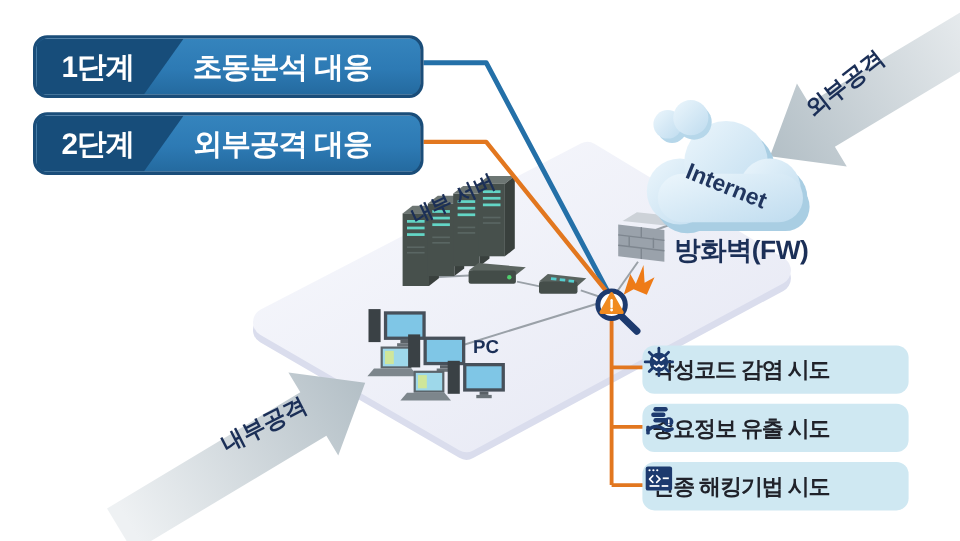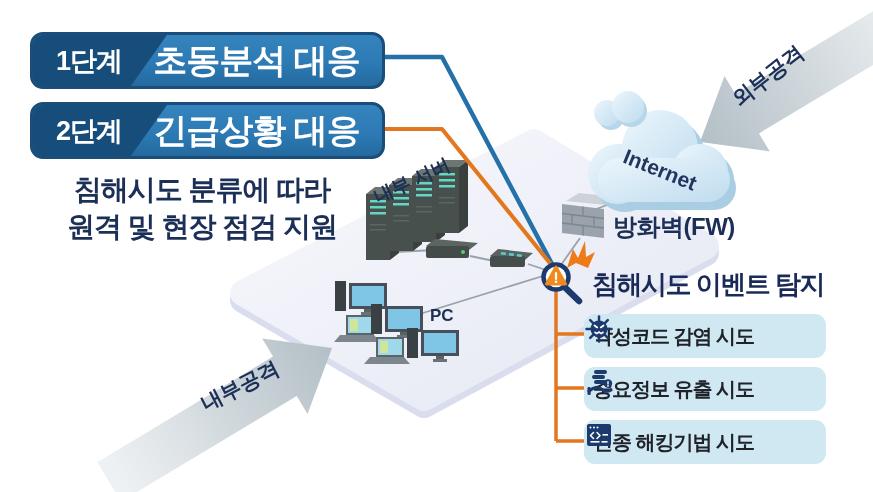--- a/index.html
+++ b/index.html
@@ -21,21 +21,21 @@
     position:absolute; left:0; top:0; bottom:0; width:134px;
     background:#174d7a;
     clip-path:polygon(0 0,100% 0,73% 100%,0 100%);
   }
   .banner .stage-txt {
     position:relative; width:112px; text-align:center;
     color:#ffffff; font-size:27px; font-weight:800; letter-spacing:-1px;
   }
   .banner .label-txt {
     position:relative; flex:1; text-align:center; padding-right:14px;
-    color:#ffffff; font-size:34px; font-weight:800; letter-spacing:-1px;
+    color:#ffffff; font-size:27px; font-weight:800; letter-spacing:-1px;
   }
   #banner-1 { top:32px; }
   #banner-2 { top:102px; }
 
   
   .desc {
     position:absolute; left:28px; top:171px; width:348px; text-align:center;
     color:#1b2f57; font-size:28px; font-weight:800; line-height:37px;
     letter-spacing:-1px;
   }
@@ -251,36 +251,31 @@
   </svg>
 
   <div class="banner" id="banner-1">
     <div class="dark"></div>
     <div class="stage-txt">1단계</div>
     <div class="label-txt">초동분석 대응</div>
   </div>
   <div class="banner" id="banner-2">
     <div class="dark"></div>
     <div class="stage-txt">2단계</div>
-    <div class="label-txt">긴급상황 대응</div>
-  </div>
-
-  <div class="desc">
-    <div>침해시도 분류에 따라</div>
-    <div>원격 및 현장 점검 지원</div>
-  </div>
+    <div class="label-txt">외부공격 대응</div>
+  </div>
+
 
   <div class="lbl lbl-server">내부 서버</div>
   <div class="lbl lbl-pc">PC</div>
   <div class="lbl lbl-firewall">방화벽(FW)</div>
   <div class="lbl lbl-internet">Internet</div>
   <div class="lbl lbl-ext">외부공격</div>
   <div class="lbl lbl-int">내부공격</div>
 
-  <div class="det-title">침해시도 이벤트 탐지</div>
 
   <div class="ebox" id="ebox-1">
     <svg class="icn" viewBox="0 0 30 30">
       <g stroke="#1d3a6e" stroke-width="2.5" stroke-linecap="round">
         <line x1="15" y1="15" x2="27.5" y2="15"></line>
           <line x1="15" y1="15" x2="23.8" y2="23.8"></line>
         <line x1="15" y1="15" x2="15" y2="27.5"></line>
           <line x1="15" y1="15" x2="6.2" y2="23.8"></line>
         <line x1="15" y1="15" x2="2.5" y2="15"></line>
           <line x1="15" y1="15" x2="6.2" y2="6.2"></line>

